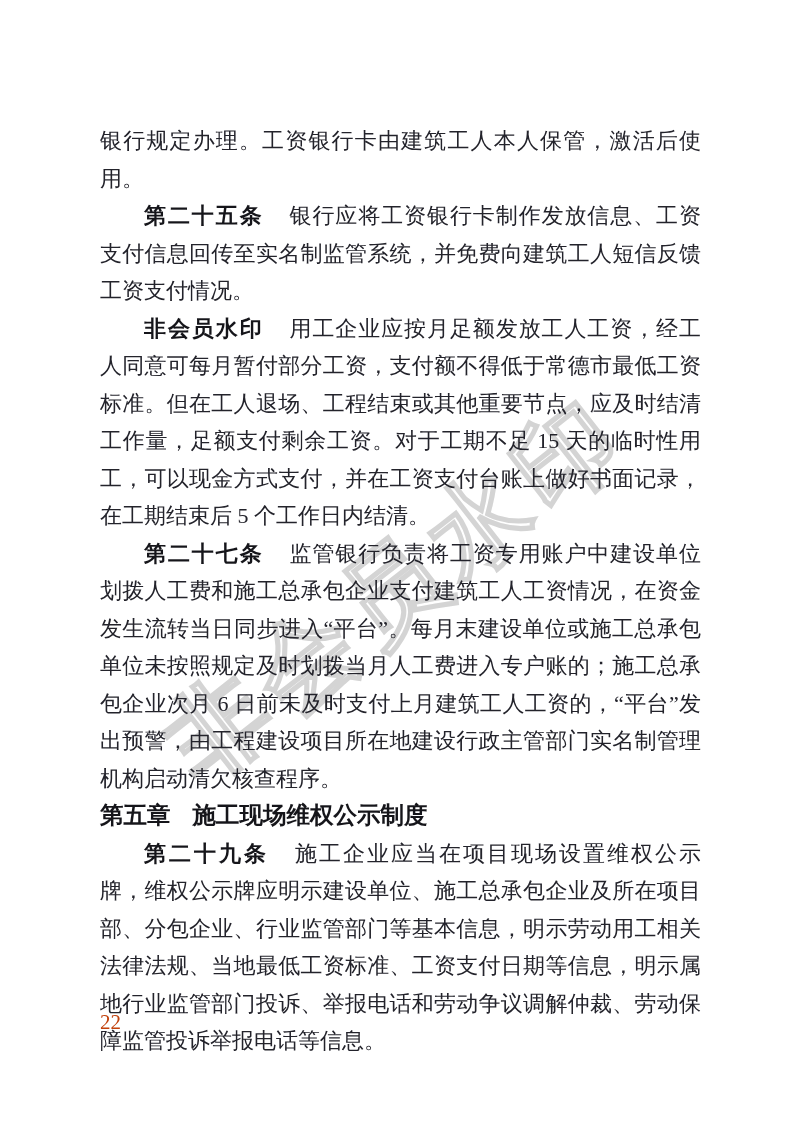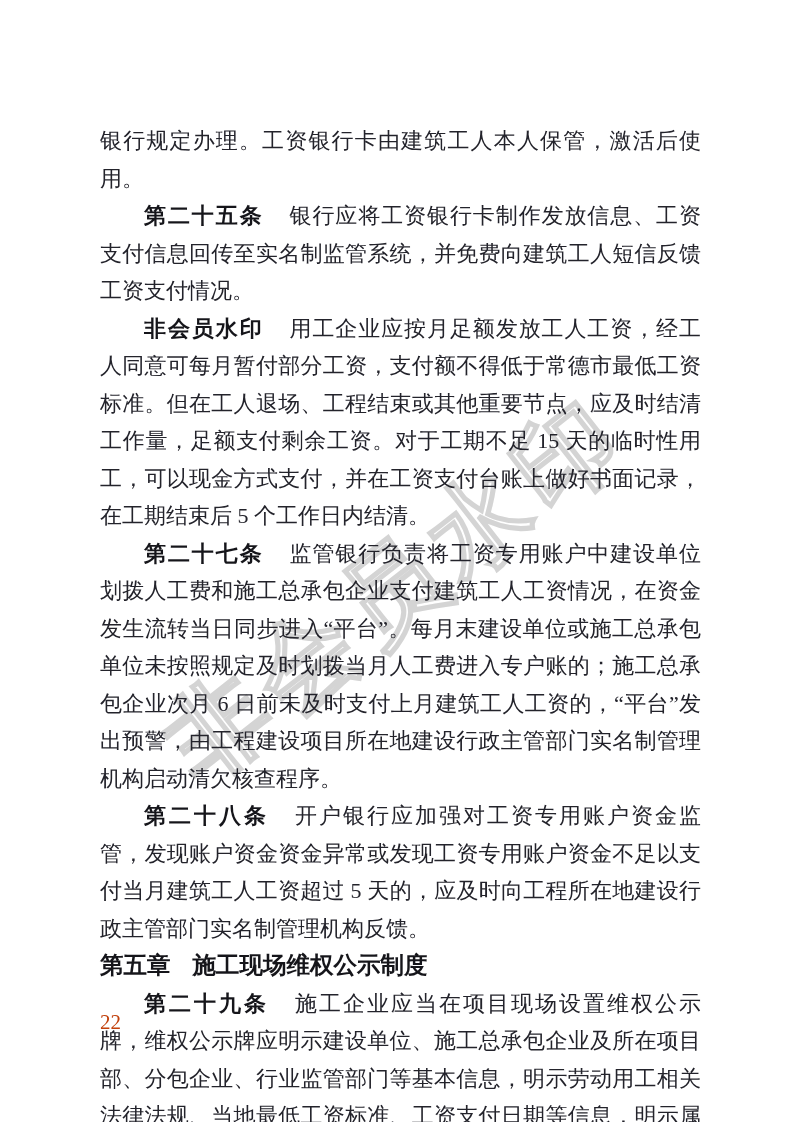--- a/index.html
+++ b/index.html
@@ -95,21 +95,20 @@
   <div class="content">
 
     <p class="continuation">银行规定办理。工资银行卡由建筑工人本人保管，激活后使用。</p>
 
     <p class="article"><b class="clause">第二十五条</b><span>银行应将工资银行卡制作发放信息、工资支付信息回传至实名制监管系统，并免费向建筑工人短信反馈工资支付情况。</span></p>
 
     <p class="article"><b class="clause">非会员水印</b><span>用工企业应按月足额发放工人工资，经工人同意可每月暂付部分工资，支付额不得低于常德市最低工资标准。但在工人退场、工程结束或其他重要节点，应及时结清工作量，足额支付剩余工资。对于工期不足 15 天的临时性用工，可以现金方式支付，并在工资支付台账上做好书面记录，在工期结束后 5 个工作日内结清。</span></p>
 
     <p class="article"><b class="clause">第二十七条</b><span>监管银行负责将工资专用账户中建设单位划拨人工费和施工总承包企业支付建筑工人工资情况，在资金发生流转当日同步进入“平台”。每月末建设单位或施工总承包单位未按照规定及时划拨当月人工费进入专户账的；施工总承包企业次月 6 日前未及时支付上月建筑工人工资的，“平台”发出预警，由工程建设项目所在地建设行政主管部门实名制管理机构启动清欠核查程序。</span></p>
 
-    <p class="article"><b class="clause">第二十八条</b><span>开户银行应加强对工资专用账户资金监管，发现账户资金资金异常或发现工资专用账户资金不足以支付当月建筑工人工资超过 5 天的，应及时向工程所在地建设行政主管部门实名制管理机构反馈。</span></p>
 
     <p class="chapter-heading"><span class="chapter-number">第五章</span><span>施工现场维权公示制度</span></p>
 
     <p class="article"><b class="clause">第二十九条</b><span>施工企业应当在项目现场设置维权公示牌，维权公示牌应明示建设单位、施工总承包企业及所在项目部、分包企业、行业监管部门等基本信息，明示劳动用工相关法律法规、当地最低工资标准、工资支付日期等信息，明示属地行业监管部门投诉、举报电话和劳动争议调解仲裁、劳动保障监管投诉举报电话等信息。</span></p>
 
   </div>
 
   <div class="page-number">22</div>
 
 </div>

